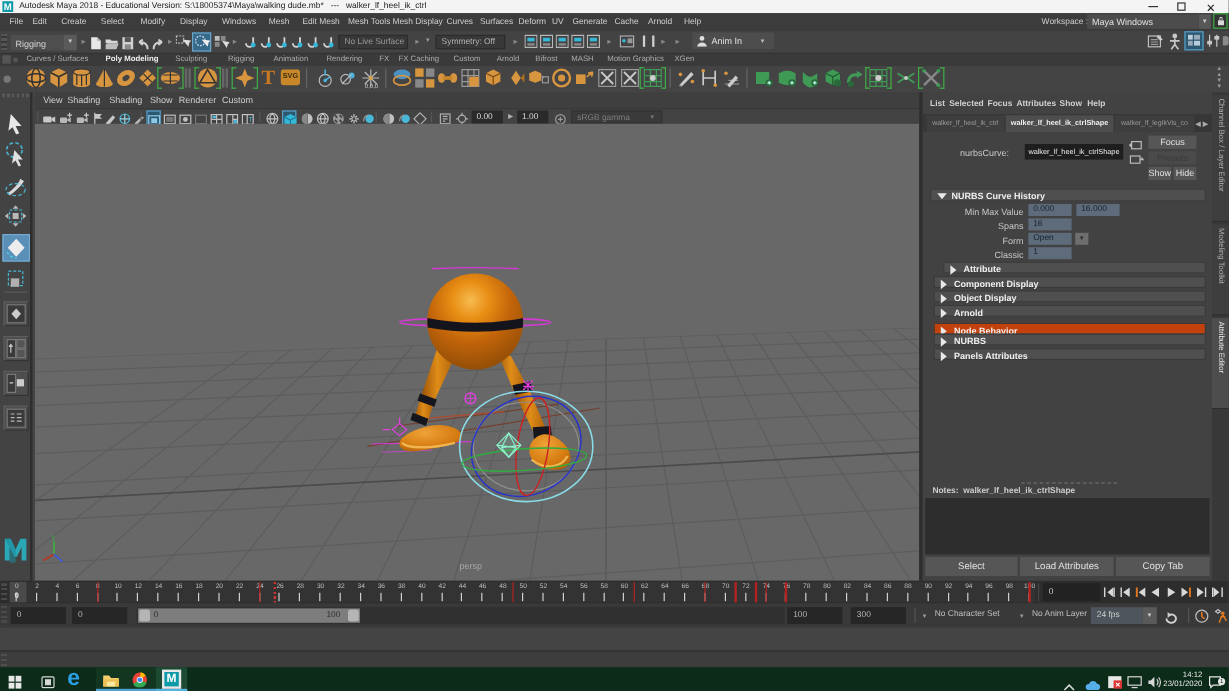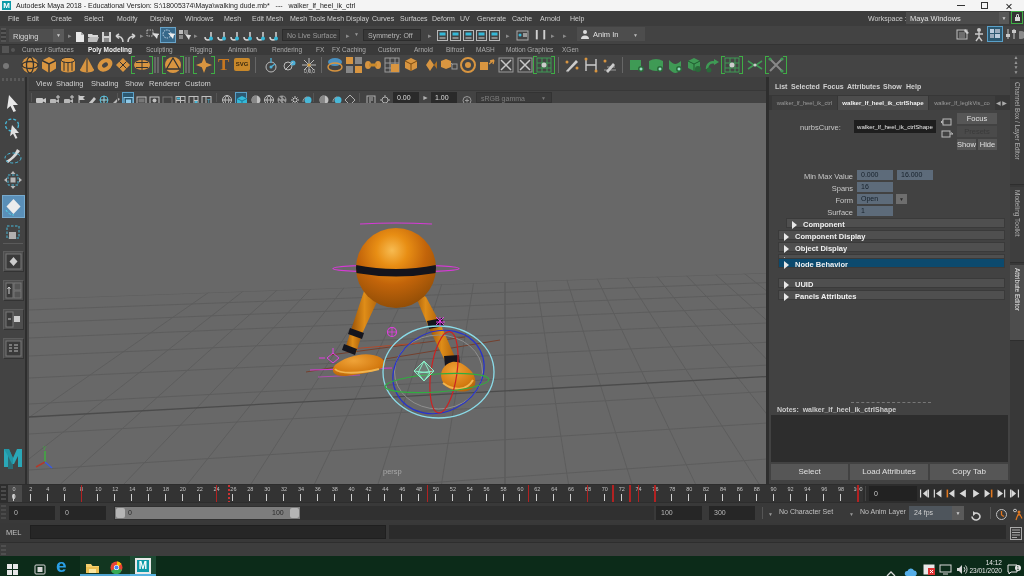--- a/index.html
+++ b/index.html
@@ -692,53 +692,57 @@
           <path d="M2 4h-2M0 4l2-1.5M0 4l2 1.5" stroke="#bbb"></path>
         </svg></div>
 <div class="abs" style="left:172px;top:48px;width:12px;height:9px;"><svg width="12" height="9">
           <rect x="1" y="1" width="8" height="6" fill="none" stroke="#bbb"></rect>
           <path d="M9 4h3M12 4l-2-1.5M12 4l2 1.5" stroke="#bbb"></path>
         </svg></div>
 <div class="abs" style="left:188px;top:36px;width:40px;height:11px;background:#565656;color:#e0e0e0;font-size:7.5px;text-align:center;line-height:11px;">Focus</div>
 <div class="abs" style="left:188px;top:49px;width:40px;height:11px;background:#4a4a4a;color:#3a3a3a;font-size:7.5px;text-align:center;line-height:11px;">Presets</div>
 <div class="abs" style="left:188px;top:62px;width:19px;height:11px;background:#565656;color:#e0e0e0;font-size:7.5px;text-align:center;line-height:11px;">Show</div>
 <div class="abs" style="left:209px;top:62px;width:19px;height:11px;background:#565656;color:#e0e0e0;font-size:7.5px;text-align:center;line-height:11px;">Hide</div>
+<div class="abs" style="left:6px;top:80px;width:230px;height:11px;background:#4f4f4f;border:1px solid #3a3a3a;">
+        <div class="abs" style="left:5px;top:2.5px;width:0;height:0;border-left:4px solid transparent;border-right:4px solid transparent;border-top:5px solid #e8e8e8;"></div>
+        <div class="abs" style="left:17px;top:1px;color:#f0f0f0;font-size:7.5px;font-weight:bold;">NURBS Curve History</div>
+      </div>
 <div class="abs" style="left:0px;top:95px;width:84px;color:#c8c8c8;font-size:7.5px;text-align:right;">Min Max Value</div>
 <div class="abs" style="left:88px;top:93px;width:36px;height:10px;background:#5d6b7a;color:#16202a;font-size:7px;line-height:10px;padding-left:4px;">0.000</div>
 <div class="abs" style="left:128px;top:93px;width:36px;height:10px;background:#5d6b7a;color:#16202a;font-size:7px;line-height:10px;padding-left:4px;">16.000</div>
 <div class="abs" style="left:0px;top:107px;width:84px;color:#c8c8c8;font-size:7.5px;text-align:right;">Spans</div>
 <div class="abs" style="left:88px;top:105px;width:36px;height:10px;background:#5d6b7a;color:#16202a;font-size:7px;line-height:10px;padding-left:4px;">16</div>
 <div class="abs" style="left:0px;top:119px;width:84px;color:#c8c8c8;font-size:7.5px;text-align:right;">Form</div>
 <div class="abs" style="left:88px;top:117px;width:36px;height:10px;background:#5d6b7a;color:#16202a;font-size:7px;line-height:10px;padding-left:4px;">Open</div>
 <div class="abs" style="left:127px;top:117px;width:11px;height:10px;background:#6e6e6e;color:#2a2a2a;font-size:5px;text-align:center;line-height:10px;">▼</div>
-<div class="abs" style="left:0px;top:131px;width:84px;color:#c8c8c8;font-size:7.5px;text-align:right;">Surface</div>
+<div class="abs" style="left:0px;top:131px;width:84px;color:#c8c8c8;font-size:7.5px;text-align:right;">Classic</div>
 <div class="abs" style="left:88px;top:129px;width:36px;height:10px;background:#5d6b7a;color:#16202a;font-size:7px;line-height:10px;padding-left:4px;">1</div>
 <div class="abs" style="left:17px;top:141px;width:219px;height:10px;background:#4f4f4f;border:1px solid #3a3a3a;">
         <div class="abs" style="left:5px;top:1.5px;width:0;height:0;border-top:4px solid transparent;border-bottom:4px solid transparent;border-left:5px solid #e8e8e8;"></div>
-        <div class="abs" style="left:16px;top:0.5px;color:#f0f0f0;font-size:7.5px;font-weight:bold;">Component</div>
+        <div class="abs" style="left:16px;top:0.5px;color:#f0f0f0;font-size:7.5px;font-weight:bold;">Attribute</div>
       </div>
 <div class="abs" style="left:9px;top:153px;width:227px;height:10px;background:#4f4f4f;border:1px solid #3a3a3a;">
         <div class="abs" style="left:5px;top:1.5px;width:0;height:0;border-top:4px solid transparent;border-bottom:4px solid transparent;border-left:5px solid #e8e8e8;"></div>
         <div class="abs" style="left:16px;top:0.5px;color:#f0f0f0;font-size:7.5px;font-weight:bold;">Component Display</div>
       </div>
 <div class="abs" style="left:9px;top:165px;width:227px;height:10px;background:#4f4f4f;border:1px solid #3a3a3a;">
         <div class="abs" style="left:5px;top:1.5px;width:0;height:0;border-top:4px solid transparent;border-bottom:4px solid transparent;border-left:5px solid #e8e8e8;"></div>
         <div class="abs" style="left:16px;top:0.5px;color:#f0f0f0;font-size:7.5px;font-weight:bold;">Object Display</div>
       </div>
 <div class="abs" style="left:9px;top:177px;width:227px;height:10px;background:#4f4f4f;border:1px solid #3a3a3a;">
         <div class="abs" style="left:5px;top:1.5px;width:0;height:0;border-top:4px solid transparent;border-bottom:4px solid transparent;border-left:5px solid #e8e8e8;"></div>
         <div class="abs" style="left:16px;top:0.5px;color:#f0f0f0;font-size:7.5px;font-weight:bold;">Arnold</div>
       </div>
-<div class="abs" style="left:9px;top:181px;width:227px;height:10px;background:#0c4a6e;border:1px solid #3a3a3a;">
+<div class="abs" style="left:9px;top:192px;width:227px;height:10px;background:#c2410c;border:1px solid #3a3a3a;">
         <div class="abs" style="left:5px;top:1.5px;width:0;height:0;border-top:4px solid transparent;border-bottom:4px solid transparent;border-left:5px solid #e8e8e8;"></div>
         <div class="abs" style="left:16px;top:0.5px;color:#f0f0f0;font-size:7.5px;font-weight:bold;">Node Behavior</div>
       </div>
 <div class="abs" style="left:9px;top:201px;width:227px;height:10px;background:#4f4f4f;border:1px solid #3a3a3a;">
         <div class="abs" style="left:5px;top:1.5px;width:0;height:0;border-top:4px solid transparent;border-bottom:4px solid transparent;border-left:5px solid #e8e8e8;"></div>
-        <div class="abs" style="left:16px;top:0.5px;color:#f0f0f0;font-size:7.5px;font-weight:bold;">UUID</div>
+        <div class="abs" style="left:16px;top:0.5px;color:#f0f0f0;font-size:7.5px;font-weight:bold;">NURBS</div>
       </div>
 <div class="abs" style="left:9px;top:213px;width:227px;height:10px;background:#4f4f4f;border:1px solid #3a3a3a;">
         <div class="abs" style="left:5px;top:1.5px;width:0;height:0;border-top:4px solid transparent;border-bottom:4px solid transparent;border-left:5px solid #e8e8e8;"></div>
         <div class="abs" style="left:16px;top:0.5px;color:#f0f0f0;font-size:7.5px;font-weight:bold;">Panels Attributes</div>
       </div>
 <div class="abs" style="left:82px;top:325px;width:80px;border-top:1px dashed #777;"></div>
 <div class="abs" style="left:8px;top:329px;color:#ccc;font-size:7px;font-weight:bold;">Notes:&nbsp; walker_lf_heel_ik_ctrlShape</div>
 <div class="abs" style="left:2px;top:338px;width:237px;height:47px;background:#2d2d2d;"></div>
 <div class="abs" style="left:2px;top:387px;width:77px;height:16px;background:#565656;color:#e0e0e0;font-size:8px;text-align:center;line-height:16px;">Select</div>
 <div class="abs" style="left:81px;top:387px;width:78px;height:16px;background:#565656;color:#e0e0e0;font-size:8px;text-align:center;line-height:16px;">Load Attributes</div>
@@ -933,29 +937,20 @@
 <div class="abs" style="left:995px;top:4px;width:13px;height:13px;"><svg width="13" height="13">
           <circle cx="6.5" cy="6.5" r="5" fill="none" stroke="#c0c0c0"></circle>
           <path d="M6.5 3v4M6.5 7l2.5 1.5" stroke="#e07820" stroke-width="1.3"></path>
         </svg></div>
 <div class="abs" style="left:1011px;top:4px;width:13px;height:13px;"><svg width="13" height="13">
           <path d="M4 1l2 1.5L4 4 2 2.5z" fill="none" stroke="#c0c0c0"></path>
           <circle cx="8" cy="4" r="1.5" fill="#e07820"></circle>
           <path d="M8 5.5L6 9l-1 3M8 5.5l2 3 1 2M6 7h4" stroke="#e07820" stroke-width="1.2" fill="none"></path>
         </svg></div>
 </div>
-<div class="abs" style="left:0;top:523px;width:1024px;height:19px;background:#383838;">
-<div class="abs" style="left:6px;top:5px;color:#c0c0c0;font-size:7.5px;">MEL</div>
-<div class="abs" style="left:30px;top:2px;width:356px;height:14px;background:#262626;border:1px solid #1f1f1f;"></div>
-<div class="abs" style="left:389px;top:2px;width:617px;height:14px;background:#2b2b2b;"></div>
-<div class="abs" style="left:1010px;top:3px;width:12px;height:13px;"><svg width="12" height="13">
-          <rect x="0.5" y="0.5" width="11" height="12" fill="none" stroke="#aaa"></rect>
-          <path d="M2 3h8M2 5.5h8M2 8h8M2 10.5h5" stroke="#aaa"></path>
-        </svg></div>
-</div>
 <div class="abs" style="left:0;top:542px;width:1024px;height:14px;background:#3d3d3d;border-top:1px solid #2e2e2e;">
 <div class="abs" style="left:1px;top:2px;width:5px;height:10px;background:repeating-linear-gradient(#4f4f4f 0 2px,#3d3d3d 2px 4px);"></div>
 </div>
 <div class="abs" style="left:0;top:556px;width:1024px;height:20px;background:#0c2b19;">
 <div class="abs" style="left:7px;top:5px;width:11px;height:11px;"><svg width="11" height="11">
           <rect x="0" y="0" width="5" height="5" fill="#e8e8e8"></rect>
           <rect x="6" y="0" width="5" height="5" fill="#e8e8e8"></rect>
           <rect x="0" y="6" width="5" height="5" fill="#e8e8e8"></rect>
           <rect x="6" y="6" width="5" height="5" fill="#e8e8e8"></rect>
         </svg></div>

